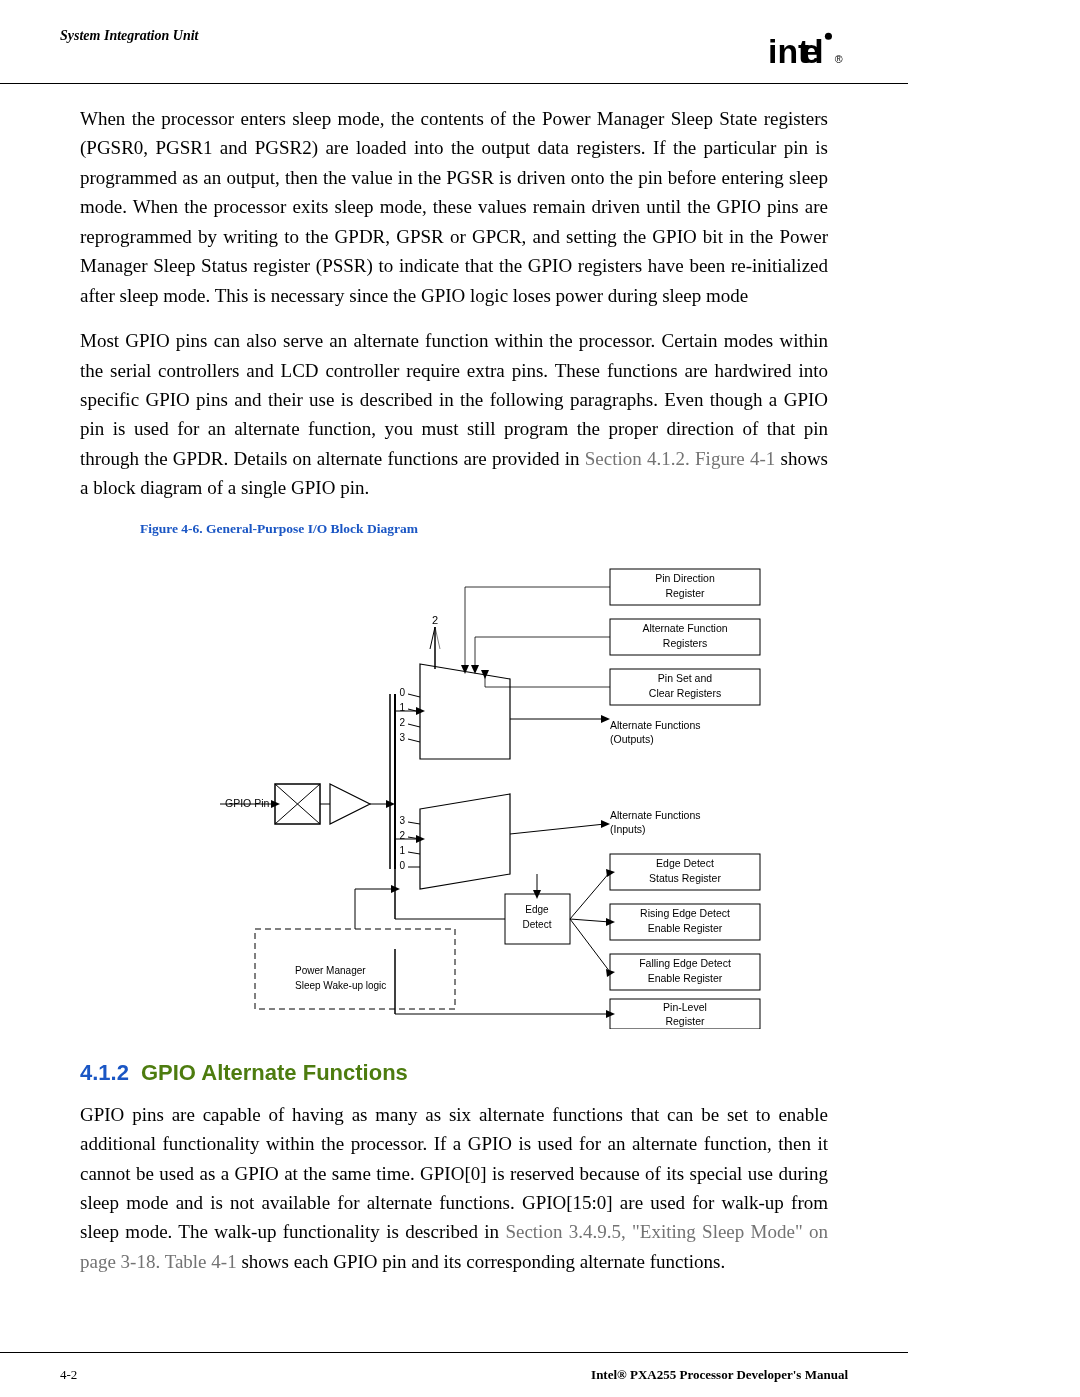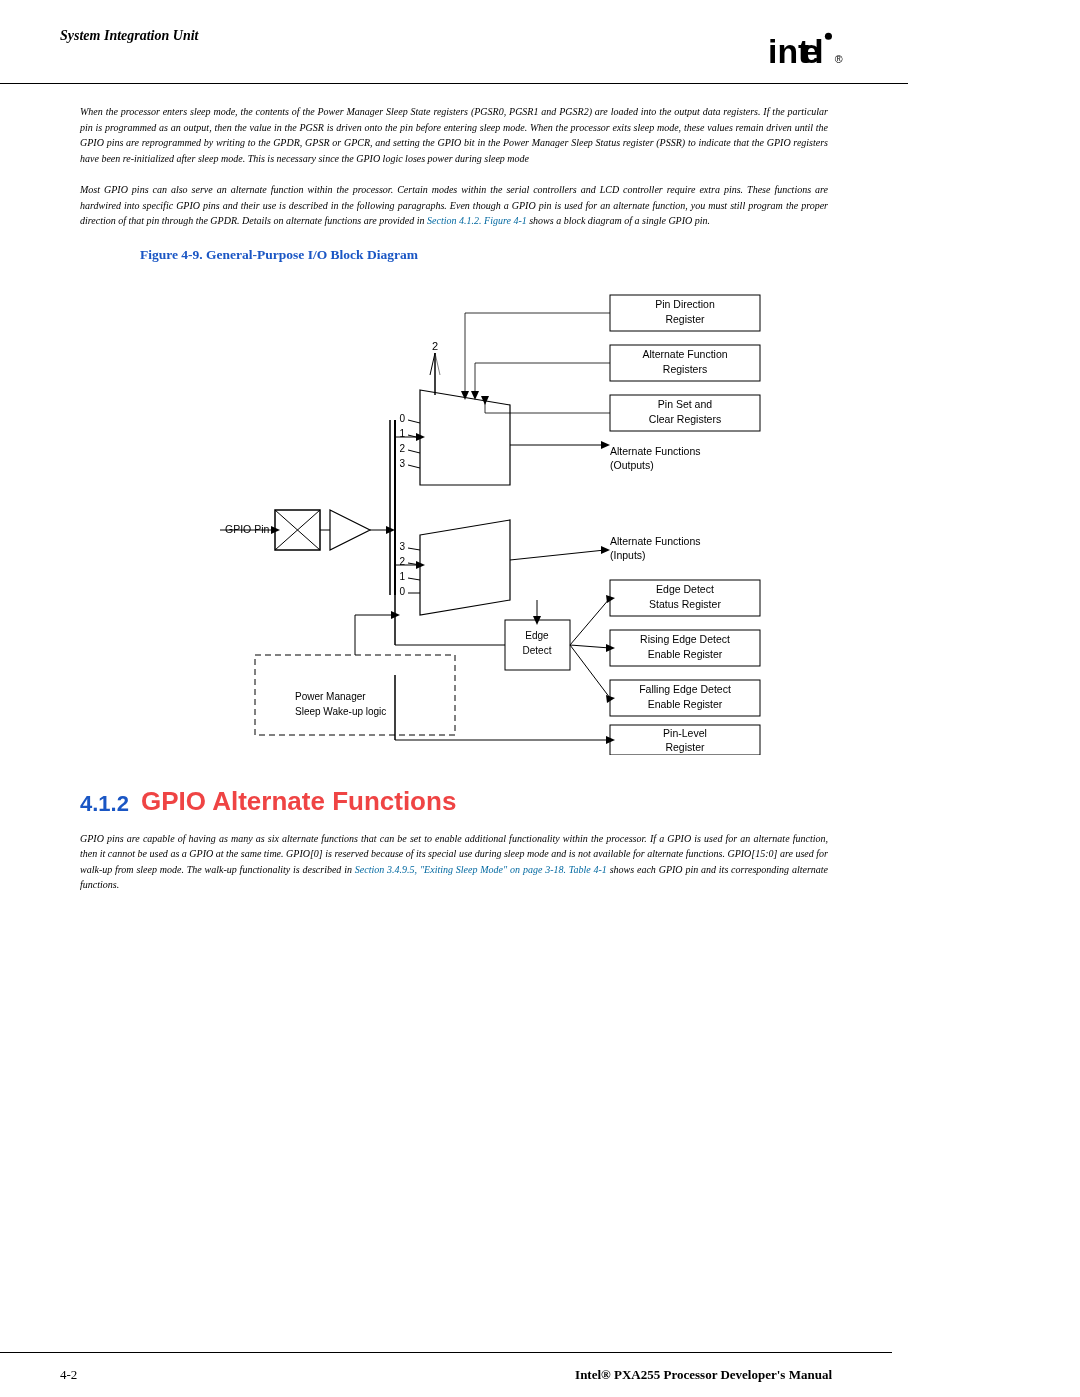--- a/index.html
+++ b/index.html
@@ -31,28 +31,27 @@
       font-size: 14px;
     }
     .intel-logo-svg {
       width: 80px;
       height: 45px;
     }
     .content {
       padding: 0 80px 0 80px;
     }
     .body-text {
-      font-size: 10px;
+      font-size: 19px;
       line-height: 1.55;
       text-align: justify;
       margin-bottom: 16px;
-      font-style: italic;
     }
     .link-blue {
-      color: #0369a1;
+      color: #737373;
       text-decoration: none;
     }
     .figure-caption {
       color: #1a56c4;
       font-weight: bold;
       font-size: 13.5px;
       margin: 18px 0 12px 60px;
     }
     .figure-area {
       width: 100%;
@@ -65,36 +64,36 @@
       margin: 24px 0 14px 0;
     }
     .section-number {
       font-size: 22px;
       font-weight: bold;
       color: #1a56c4;
       margin-right: 12px;
       font-family: Arial, sans-serif;
     }
     .section-title {
-      font-size: 26px;
-      font-weight: bold;
-      color: #ef4444;
+      font-size: 22px;
+      font-weight: bold;
+      color: #4d7c0f;
       font-family: Arial, sans-serif;
     }
     .footer {
       display: flex;
       justify-content: space-between;
       align-items: center;
       padding: 14px 60px;
       border-top: 1px solid #000;
       margin-top: auto;
       position: absolute;
       bottom: 0;
       left: 0;
-      right: 16px;
+      right: 0;
     }
     .footer-page {
       font-size: 13px;
     }
     .footer-doc {
       font-size: 13px;
       font-weight: bold;
     }
     
     .diagram-svg {
@@ -124,21 +123,21 @@
 
     <p class="body-text">
       <span>When the processor enters sleep mode, the contents of the Power Manager Sleep State registers (PGSR0, PGSR1 and PGSR2) are loaded into the output data registers. If the particular pin is programmed as an output, then the value in the PGSR is driven onto the pin before entering sleep mode. When the processor exits sleep mode, these values remain driven until the GPIO pins are reprogrammed by writing to the GPDR, GPSR or GPCR, and setting the GPIO bit in the Power Manager Sleep Status register (PSSR) to indicate that the GPIO registers have been re-initialized after sleep mode. This is necessary since the GPIO logic loses power during sleep mode</span>
     </p>
 
     <p class="body-text">
       <span>Most GPIO pins can also serve an alternate function within the processor. Certain modes within the serial controllers and LCD controller require extra pins. These functions are hardwired into specific GPIO pins and their use is described in the following paragraphs. Even though a GPIO pin is used for an alternate function, you must still program the proper direction of that pin through the GPDR. Details on alternate functions are provided in </span><a class="link-blue" href="#"><span>Section 4.1.2.</span></a><span> </span><a class="link-blue" href="#"><span>Figure 4-1</span></a><span> shows a block diagram of a single GPIO pin.</span>
     </p>
 
     <div class="figure-caption">
-      <span>Figure 4-9. General-Purpose I/O Block Diagram</span>
+      <span>Figure 4-6. General-Purpose I/O Block Diagram</span>
     </div>
 
     <div class="figure-area">
       <svg class="diagram-svg" viewBox="0 0 700 480" xmlns="http://www.w3.org/2000/svg" font-family="Arial, sans-serif" font-size="11">
 
         <rect x="530" y="20" width="150" height="36" fill="white" stroke="#000" stroke-width="1"></rect>
         <text x="605" y="33" text-anchor="middle" font-size="10.5">Pin Direction</text>
         <text x="605" y="48" text-anchor="middle" font-size="10.5">Register</text>
 
         <rect x="530" y="70" width="150" height="36" fill="white" stroke="#000" stroke-width="1"></rect>

